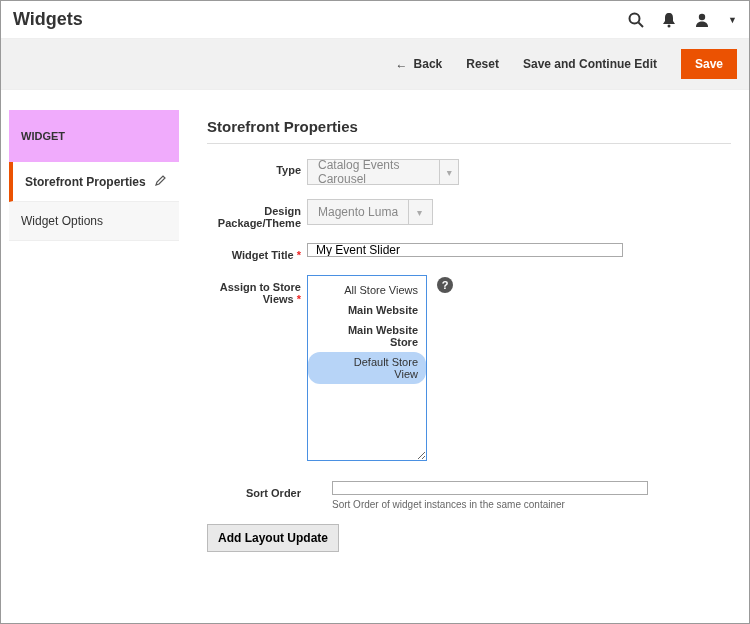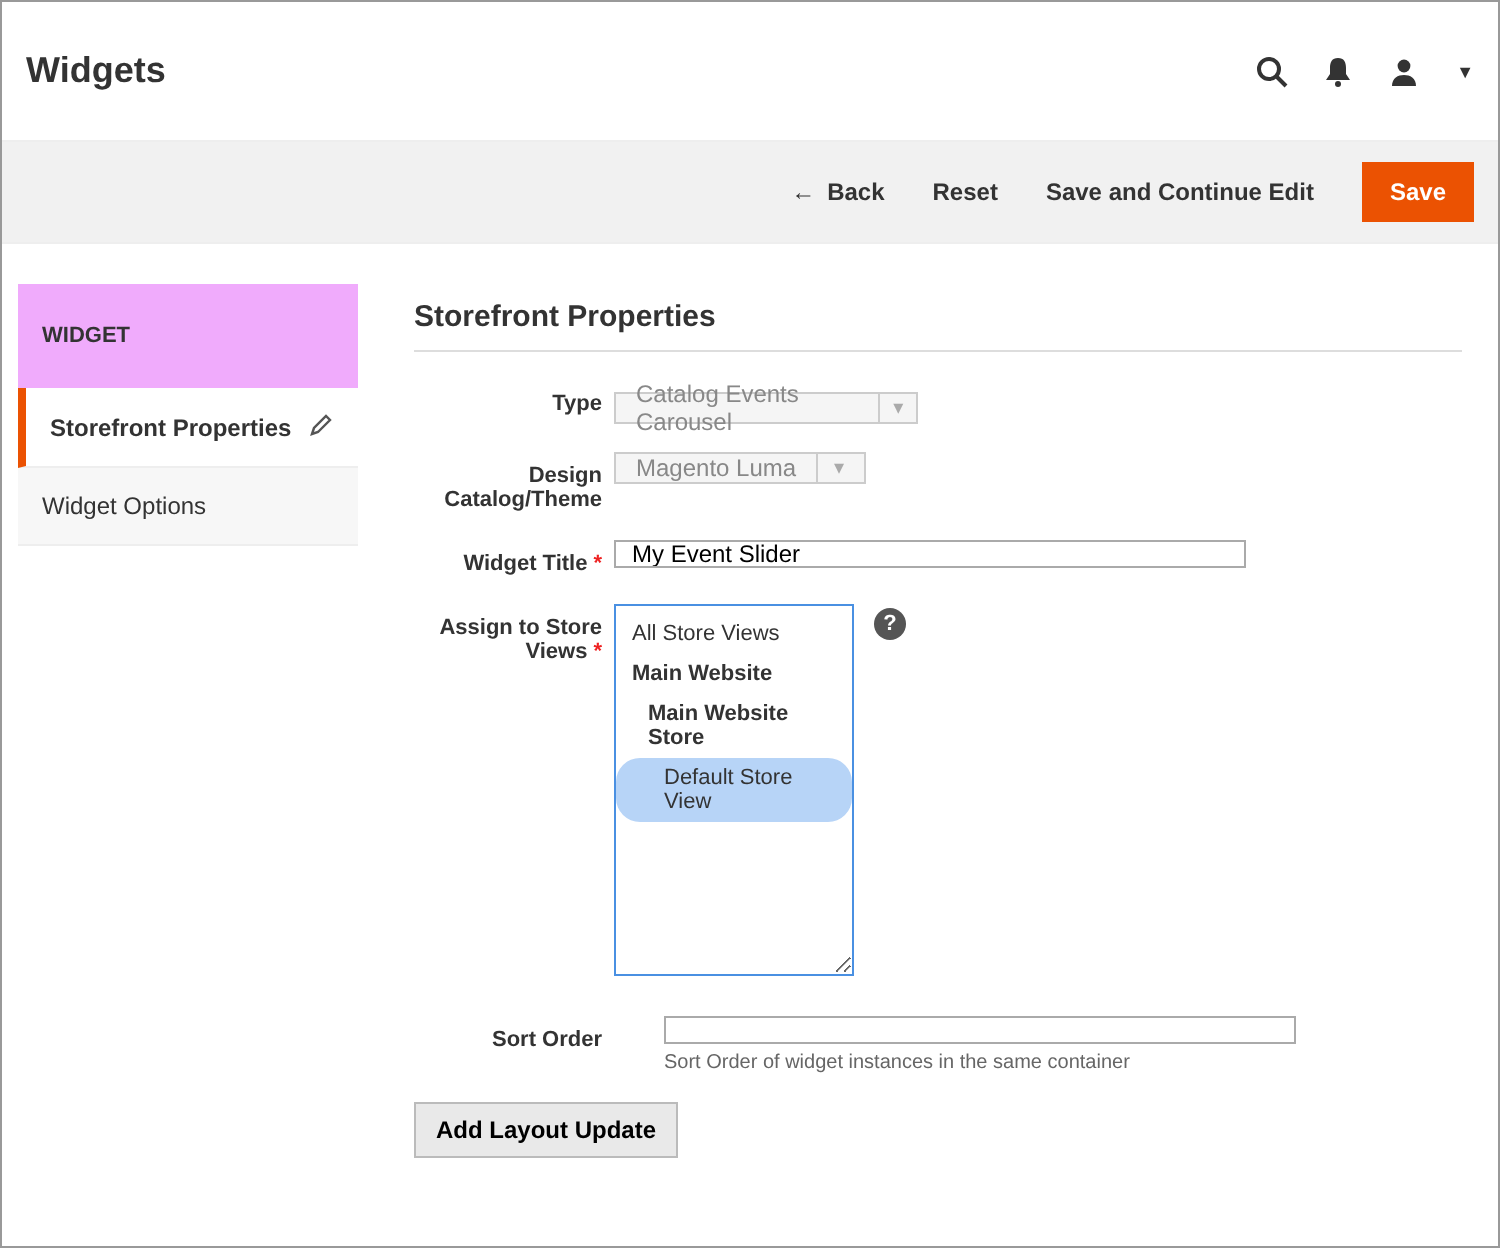--- a/index.html
+++ b/index.html
@@ -1,42 +1,42 @@
 <!DOCTYPE html>
 <html><head>
 <meta charset="utf-8">
 <style>
   * { box-sizing: border-box; margin: 0; padding: 0; }
   body { font-family: Arial, Helvetica, sans-serif; font-size: 12px; color: #333; background: #fff; border: 1px solid #999; width: 750px; height: 624px; overflow: hidden; }
-  .header { display: flex; align-items: center; padding: 24px 12px; }
+  .header { display: flex; align-items: center; padding: 8px 12px; }
   .page-title { font-size: 18px; font-weight: bold; flex: 1; }
   .header-icons { display: flex; align-items: center; gap: 18px; }
   .icon { display: inline-flex; }
   .toolbar { background: #f1f1f1; padding: 10px 12px; display: flex; justify-content: flex-end; align-items: center; gap: 24px; border-top: 1px solid #eee; border-bottom: 1px solid #eee; margin-bottom: 20px; }
   .back-btn { display: flex; align-items: center; gap: 6px; font-weight: bold; cursor: pointer; }
   .toolbar-btn { font-weight: bold; cursor: pointer; }
   .save-btn { background: #eb5202; color: #ffffff; padding: 8px 14px; font-weight: bold; cursor: pointer; }
   .content { display: flex; padding: 0 8px; }
   .sidebar { width: 170px; }
   .side-head { background: #f0abfc; padding: 20px 12px; font-size: 11px; font-weight: bold; }
   .side-item { padding: 12px 12px; font-size: 12px; border-bottom: 1px solid #eee; cursor: pointer; display:flex; align-items:center; justify-content:space-between; }
   .side-item.active { border-left: 4px solid #eb5202; font-weight: bold; background:#fff; }
   .side-item.inactive { background: #f7f7f7; }
   .main { flex: 1; padding: 0 10px 10px 28px; }
   .section-title { font-size: 15px; font-weight: bold; padding: 8px 0; border-bottom: 1px solid #ddd; margin-bottom: 14px; }
   .row { display: flex; margin-bottom: 14px; }
   .label-col { width: 100px; text-align: right; font-size: 11px; font-weight: bold; padding-top: 6px; padding-right: 6px; }
   .req { color: #e22; margin-left: 3px; }
   .field-col { flex: 1; position: relative; }
-  .select-dis { display:inline-flex; align-items:center; height:16px; border:1px solid #ccc; background:#f5f5f5; color:#888; font-size:12px; }
+  .select-dis { display:inline-flex; align-items:center; height:26px; border:1px solid #ccc; background:#f5f5f5; color:#888; font-size:12px; }
   .select-dis .txt { padding: 0 10px; }
   .select-dis .car { width:22px; height:100%; border-left:1px solid #ccc; display:flex; align-items:center; justify-content:center; color:#aaa; font-size:10px; }
   .text-input { width: 316px; height: 14px; border:1px solid #aaa; padding: 0 8px; font-size:12px; }
   .multiselect { width: 120px; min-width:120px; height: 186px; border:1px solid #4a90e2; background:#fff; font-size:11px; padding: 4px 0; resize:both; overflow:auto; }
-  .opt { padding: 4px 8px; cursor:pointer; }
+  .opt { padding: 4px 8px; cursor:pointer;text-align:right; }
   .opt.b { font-weight:bold; }
   .opt.i1 { padding-left: 16px; }
   .opt.i2 { padding-left: 24px; }
   .opt.sel { background:#b7d4f7;border-radius:12px; }
   .help-icon { position:absolute; left: 130px; top: 2px; width:16px; height:16px; border-radius:50%; background:#555; color:#fff; font-size:11px; font-weight:bold; display:flex; align-items:center; justify-content:center; cursor:pointer; }
   .hint { font-size: 10px; color:#666; margin-top:4px; }
   .add-btn { background:#e9e9e9; border:1px solid #bbb; padding:6px 10px; font-size:12px; font-weight:bold; cursor:pointer; }
 </style>
 </head>
 <body>
@@ -99,21 +99,21 @@
       <div class="label-col">Type</div>
       <div class="field-col">
         <div class="select-dis" style="width:152px;">
           <span class="txt">Catalog Events Carousel</span>
           <span class="car">▾</span>
         </div>
       </div>
     </div>
 
     <div class="row">
-      <div class="label-col">Design Catalog/Theme</div>
+      <div class="label-col">Design Package/Theme</div>
       <div class="field-col">
         <div class="select-dis" style="width:126px;">
           <span class="txt">Magento Luma</span>
           <span class="car">▾</span>
         </div>
       </div>
     </div>
 
     <div class="row">
       <div class="label-col"><span>Widget Title</span><span class="req">*</span></div>

